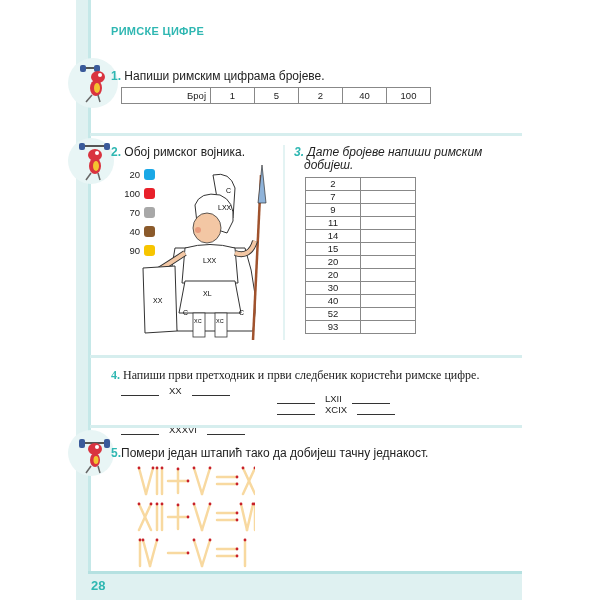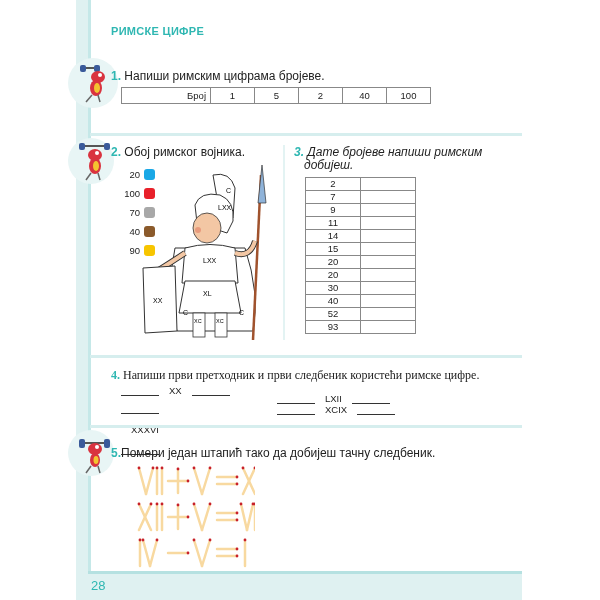--- a/index.html
+++ b/index.html
@@ -35,21 +35,21 @@
   .legend { position: absolute; left: 118px; top: 165px; }
   .legend-row { display: flex; align-items: center; height: 19px; }
   .legend-num { width: 22px; text-align: right; font-size: 9.5px; margin-right: 4px; }
   .swatch { width: 11px; height: 11px; border-radius: 3px; }
 
   .vline { position: absolute; left: 283px; top: 145px; width: 2px; height: 195px; background: #e3f3f3; }
 
   .blank { display: inline-block; width: 38px; border-bottom: 1px solid #333; height: 10px; vertical-align: baseline; }
   .q4row { position: absolute; font-size: 9.5px; display: flex; align-items: flex-end; gap: 10px; }
 
-  .page-num { position: absolute; left: 91px; top: 578px; font-size: 13px; font-weight: normal; color: #2fb7b2; }
+  .page-num { position: absolute; left: 91px; top: 578px; font-size: 13px; font-weight: bold; color: #2fb7b2; }
 </style>
 </head>
 <body>
 
 <div class="page-bg"></div>
 <div class="left-band"></div>
 <div class="left-band-edge"></div>
 <div class="bottom-band"></div>
 <div class="bottom-band-edge"></div>
 
@@ -233,21 +233,21 @@
 <div class="q4row" style="left:121px;top:385px;">
   <span class="blank"></span>
   <span>XX</span>
   <span class="blank"></span>
 </div>
 <div class="q4row" style="left:277px;top:385px;margin-top:8px;">
   <span class="blank"></span>
   <span>LXII</span>
   <span class="blank"></span>
 </div>
-<div class="q4row" style="left:121px;top:404px;flex-direction:column;">
+<div class="q4row" style="left:121px;top:424px;">
   <span class="blank"></span>
   <span>XXXVI</span>
   <span class="blank"></span>
 </div>
 <div class="q4row" style="left:277px;top:404px;">
   <span class="blank"></span>
   <span>XCIX</span>
   <span class="blank"></span>
 </div>
 
@@ -259,21 +259,21 @@
     <rect x="7" y="5" width="20" height="2" fill="#555"></rect>
     <rect x="26" y="2" width="6" height="9" rx="2" fill="#3a5a9a"></rect>
   <ellipse cx="17" cy="12" rx="7" ry="6" fill="#d9333f"></ellipse>
     <circle cx="19" cy="10" r="2" fill="#fff"></circle>
   <ellipse cx="17" cy="23" rx="5" ry="7" fill="#d9333f"></ellipse>
     <ellipse cx="18" cy="23" rx="2.5" ry="4" fill="#f4c430"></ellipse>
   <line x1="13" y1="29" x2="8" y2="36" stroke="#666" stroke-width="1.5"></line>
     <line x1="20" y1="29" x2="22" y2="36" stroke="#666" stroke-width="1.5"></line>
 </svg>
 <div class="q" style="left:111px;top:447px;">
-  <span class="qn">5.</span><span>Помери један штапић тако да добијеш тачну следбеник.</span>
+  <span class="qn">5.</span><span>Помери један штапић тако да добијеш тачну једнакост.</span>
 </div>
 
 <svg style="position:absolute;left:135px;top:464px;" width="120" height="106" viewBox="0 0 120 106">
   <g stroke="#f8d9a0" stroke-width="2.5" stroke-linecap="round" fill="none">
 
     <line x1="4" y1="4" x2="11" y2="30"></line>
       <line x1="18" y1="4" x2="11" y2="30"></line>
     <line x1="22" y1="4" x2="22" y2="30"></line>
       <line x1="27" y1="4" x2="27" y2="30"></line>
     <line x1="33" y1="17" x2="53" y2="17"></line>

